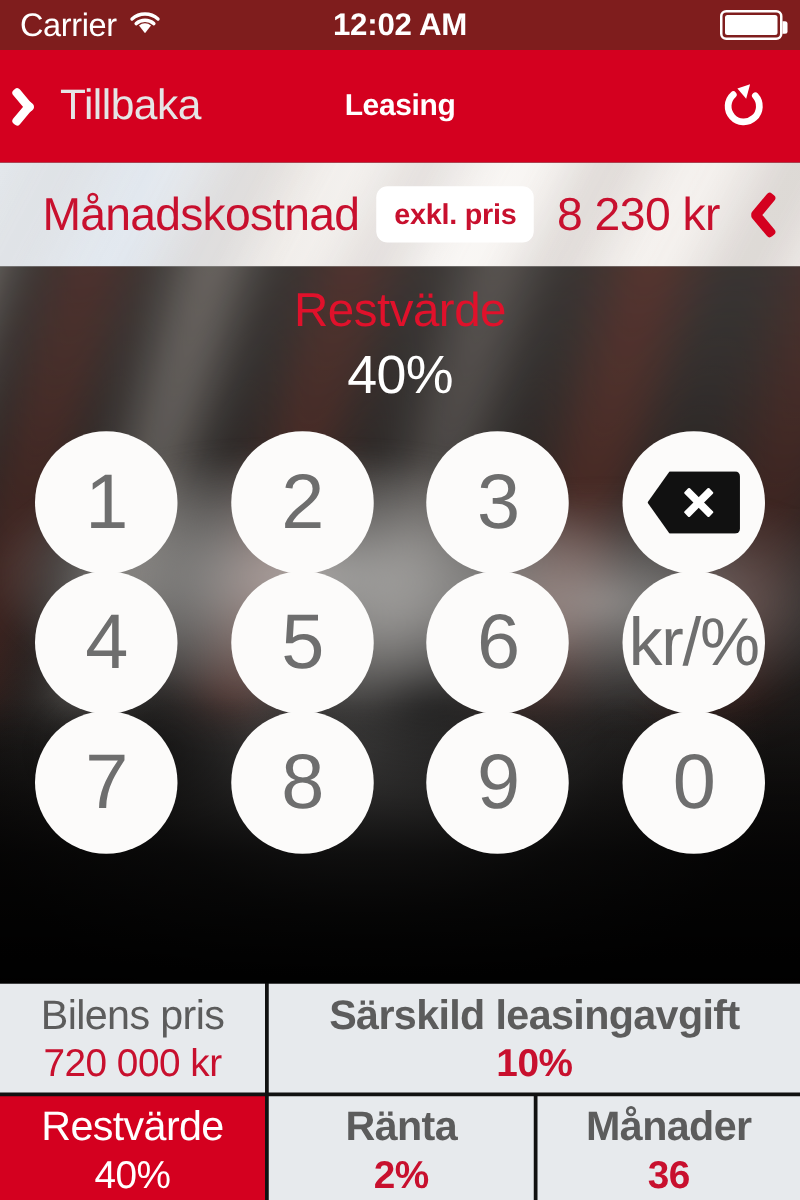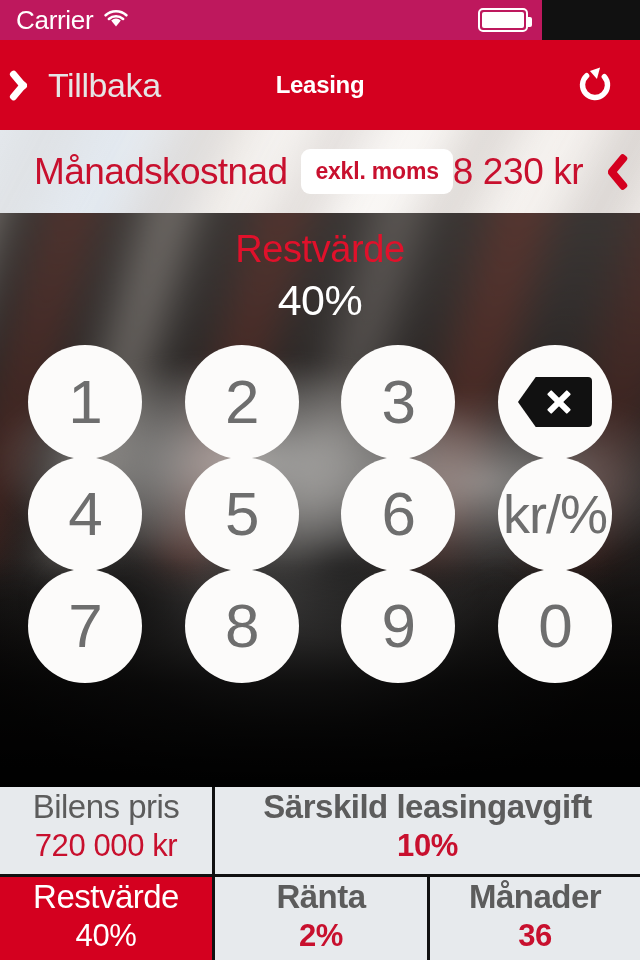--- a/index.html
+++ b/index.html
@@ -5,22 +5,22 @@
   * { margin:0; padding:0; box-sizing:border-box; }
   html, body {
     width:640px; height:960px;
     font-family:"Liberation Sans", sans-serif;
     background:#000; overflow:hidden;
   }
   .phone { position:relative; width:640px; height:960px; overflow:hidden; background:#111; }
 
   
   .statusbar{
-    position:absolute; top:0; left:0; width:542px; height:40px;
-    background:#be185d; display:flex; align-items:center; z-index:40;
+    position:absolute; top:0; left:0; width:640px; height:40px;
+    background:#7f1d1d; display:flex; align-items:center; z-index:40;
   }
   .sb-left{ position:absolute; left:16px; display:flex; align-items:center; gap:8px; }
   .sb-carrier{ color:#fff; font-size:26px; letter-spacing:-0.3px; }
   .sb-time{ position:absolute; left:0; width:640px; text-align:center;
             color:#fff; font-size:25px; font-weight:bold; letter-spacing:-0.2px; }
   .sb-right{ position:absolute; right:14px; display:flex; align-items:center; }
   .battery{ position:relative; width:50px; height:24px; border:2px solid #fff;
             border-radius:5px; padding:2px; }
   .battery .fill{ width:100%; height:100%; background:#fff; border-radius:2px; }
   .battery::after{ content:""; position:absolute; right:-6px; top:7px;
@@ -146,21 +146,21 @@
   .backspace .x::after{ transform:rotate(-45deg); }
 
   
   .summary{ position:absolute; top:787px; left:0; width:640px; height:173px;
             background:#111; z-index:20; }
   .sum-row{ display:flex; width:640px; }
   .sum-row.r1{ height:87px; }
   .sum-row.r2{ height:86px; margin-top:3px; }
   .cell{
     background:#E7EAED; display:flex; flex-direction:column;
-    align-items:center; cursor:pointer;
+    align-items:center; justify-content:center; cursor:pointer;
     overflow:hidden;
   }
   .cell + .cell{ margin-left:3px;font-weight:bold; }
   .cell.active{ background:#D4001F; }
   .cell-label{ color:#5C5C5C; font-size:33px; letter-spacing:-0.5px;
                line-height:40px; white-space:nowrap; }
   .cell-value{ color:#C8102E; font-size:31px; letter-spacing:-0.4px;
                line-height:38px; white-space:nowrap; }
   .cell.active .cell-label, .cell.active .cell-value{ color:#fff; }
 </style>
@@ -173,20 +173,21 @@
     <div class="sb-left">
       <span class="sb-carrier">Carrier</span>
       <span>
         <svg width="30" height="22" viewBox="0 0 30 22">
           <path d="M15 19.5 L10.2 13.4 a7.6 7.6 0 0 1 9.6 0 Z" fill="#fff"></path>
           <path d="M4.6 8.2 a15.6 15.6 0 0 1 20.8 0" stroke="#fff" stroke-width="2.7" fill="none" stroke-linecap="round"></path>
           <path d="M7.9 11.9 a10.8 10.8 0 0 1 14.2 0" stroke="#fff" stroke-width="2.7" fill="none" stroke-linecap="round"></path>
         </svg>
       </span>
     </div>
+    <div class="sb-time">12:02 AM</div>
     <div class="sb-right">
       <div class="battery">
           <div class="fill"></div>
         </div>
     </div>
   </div>
 
   <div class="navbar">
     <div class="nav-back">
       <span class="chev-left"></span>
@@ -198,21 +199,21 @@
         <path d="M23 10.5 a12.5 12.5 0 1 0 12.5 12.5" stroke="#fff" stroke-width="5.4" fill="none" stroke-linecap="round" transform="rotate(-42 23 23)"></path>
         <path d="M25.8 4.2 L17.2 10.6 L26.4 16.2 Z" fill="#fff" transform="rotate(18 23 12)"></path>
       </svg>
     </div>
   </div>
 
   <div class="costbar">
     <div class="blurdeco"></div>
     <div class="costbar-inner">
       <span class="cost-label">Månadskostnad</span>
-      <span class="cost-pill">exkl. moms</span>
+      <span class="cost-pill">exkl. pris</span>
       <span class="cost-value">8 230 kr</span>
       <span class="cost-chev"></span>
     </div>
   </div>
 
   <div class="photo">
     <div class="bg-blur"></div>
     <div class="car-body"></div>
     <div class="shadow-bottom"></div>
 

